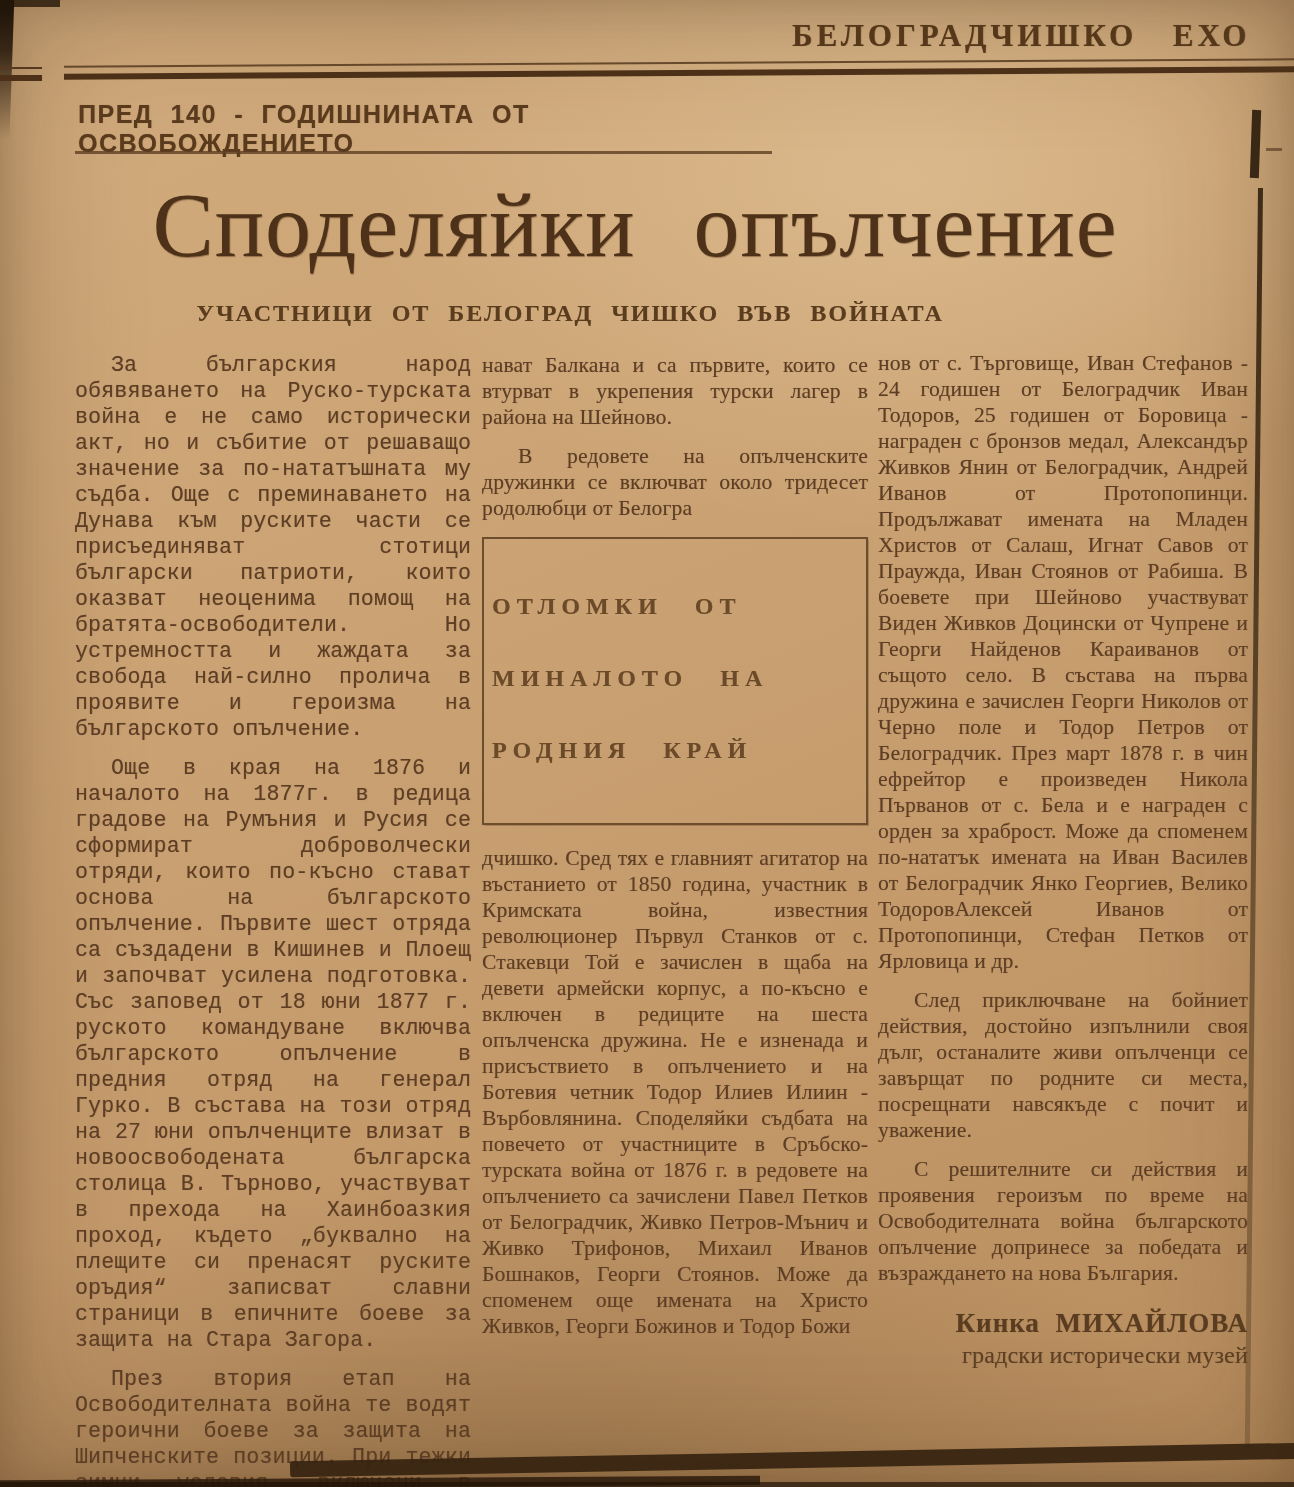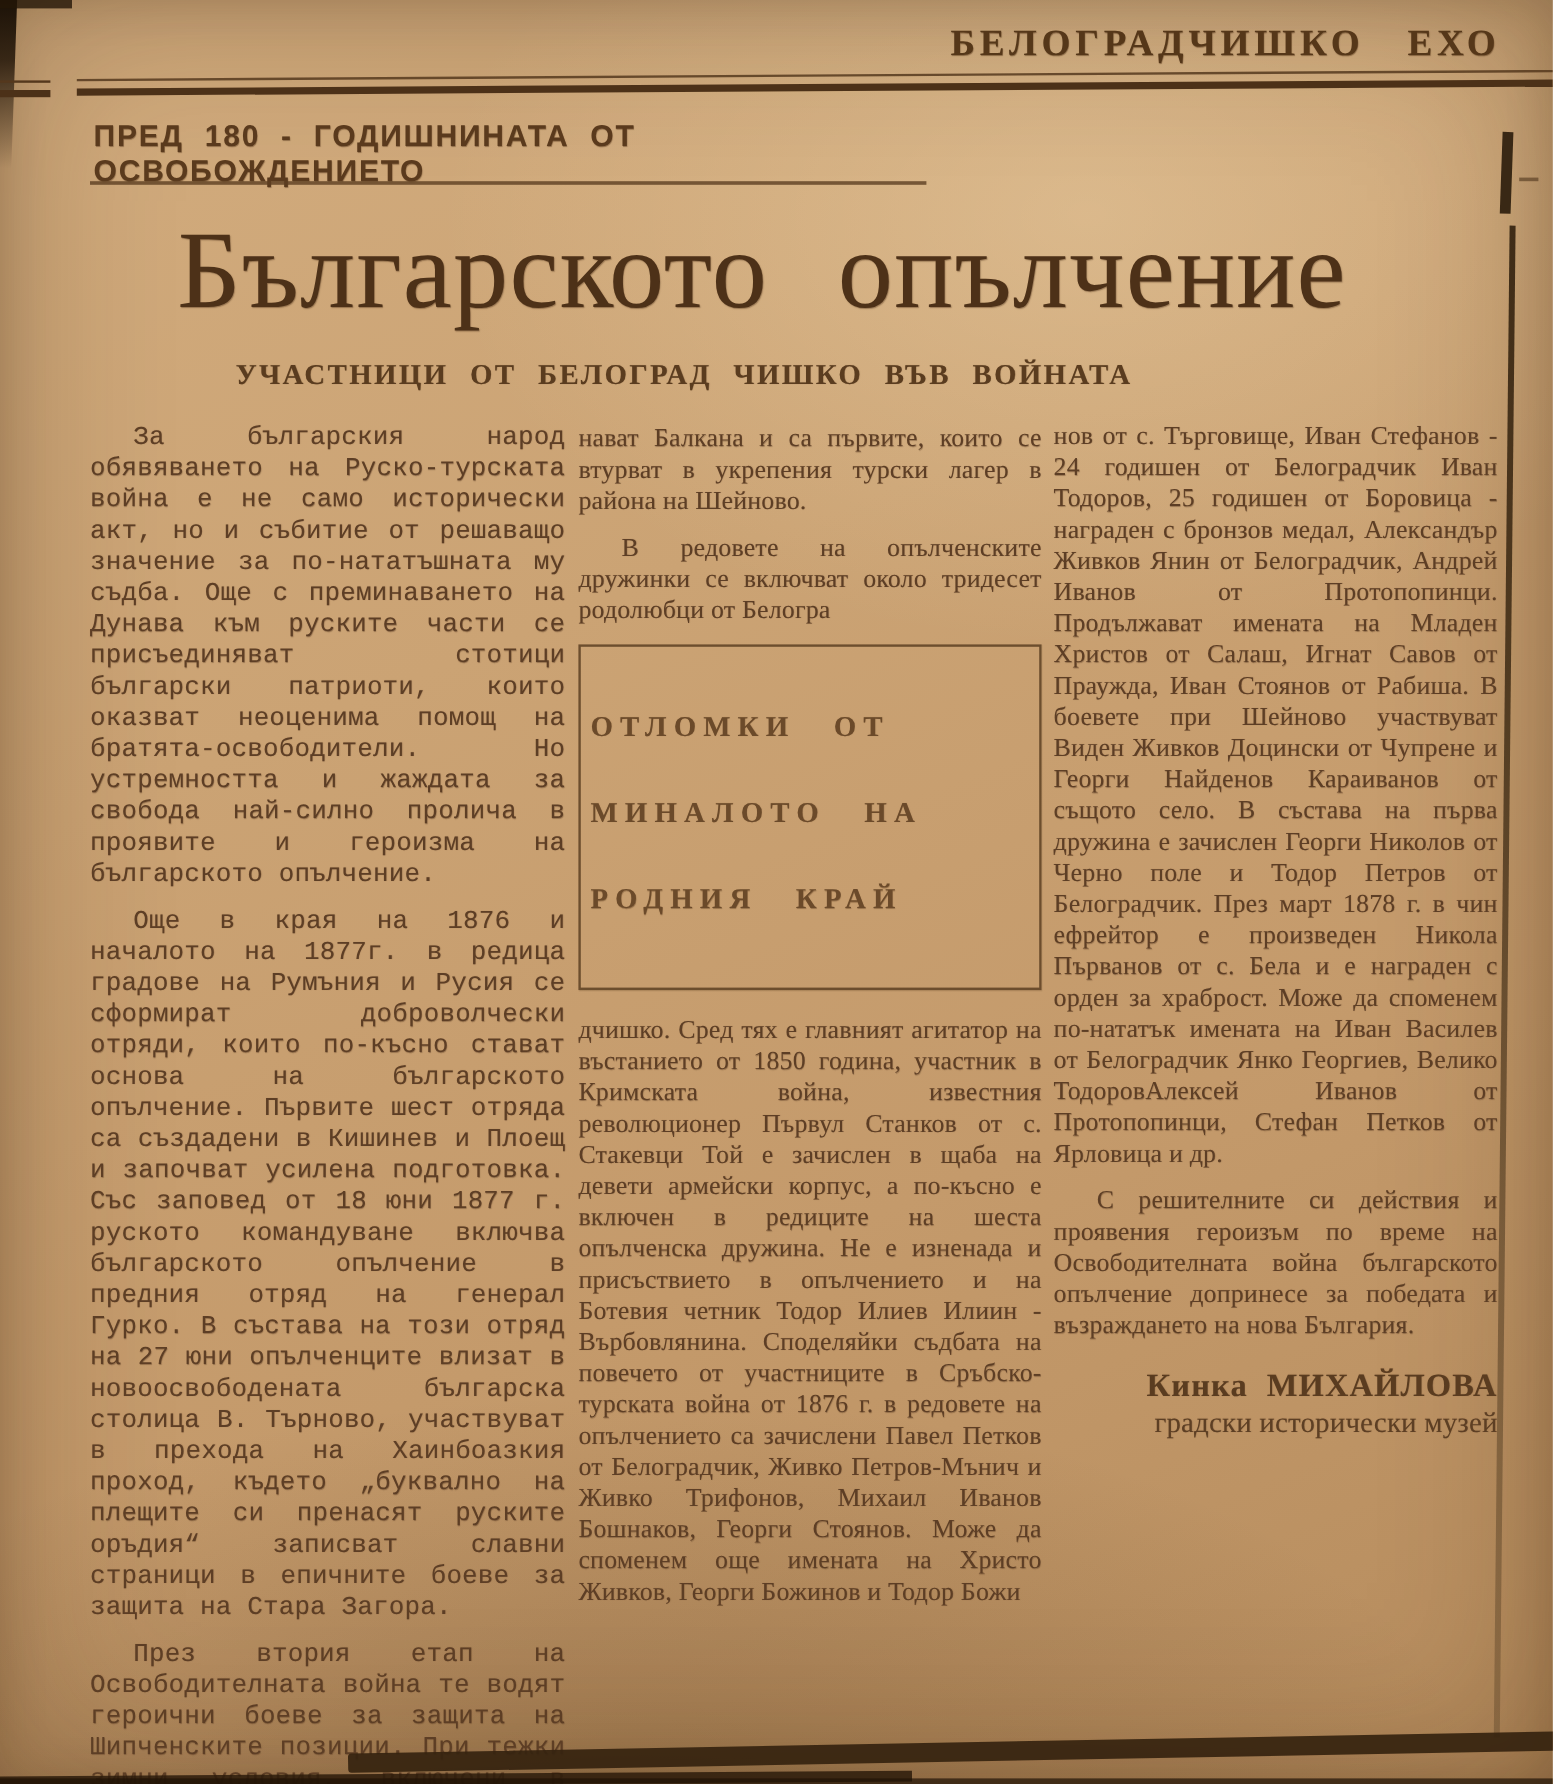--- a/index.html
+++ b/index.html
@@ -91,28 +91,28 @@
 
 <div class="corner-shadow"></div>
 <div class="top-edge"></div>
 
 <div class="masthead">БЕЛОГРАДЧИШКО ЕХО</div>
 <div class="mast-stub-thin"></div>
 <div class="mast-stub-thick"></div>
 <div class="mast-rule-thin"></div>
 <div class="mast-rule-thick"></div>
 
-<div class="kicker">ПРЕД 180 - ГОДИШНИНАТА ОТ ОСВОБОЖДЕНИЕТО</div>
+<div class="kicker">ПРЕД 140 - ГОДИШНИНАТА ОТ ОСВОБОЖДЕНИЕТО</div>
 <div class="kicker-underline"></div>
 
 <div class="margin-bar-a"></div>
 <div class="margin-tick"></div>
 <div class="margin-bar-b"></div>
 
-<div class="headline">Българското опълчение</div>
+<div class="headline">Споделяйки опълчение</div>
 <div class="subhead">УЧАСТНИЦИ ОТ БЕЛОГРАД ЧИШКО ВЪВ ВОЙНАТА</div>
 
 <div class="col col1">
   <p class="indent">За българския народ обявяването на Руско-турската война е не само исторически акт, но и събитие от решаващо значение за по-нататъшната му съдба. Още с преминаването на Дунава към руските части се присъединяват стотици български патриоти, които оказват неоценима помощ на братята-освободители. Но устремността и жаждата за свобода най-силно пролича в проявите и героизма на българското опълчение.</p>
   <p class="indent">Още в края на 1876 и началото на 1877г. в редица градове на Румъния и Русия се сформират доброволчески отряди, които по-късно стават основа на българското опълчение. Първите шест отряда са създадени в Кишинев и Плоещ и започват усилена подготовка. Със заповед от 18 юни 1877 г. руското командуване включва българското опълчение в предния отряд на генерал Гурко. В състава на този отряд на 27 юни опълченците влизат в новоосвободената българска столица В. Търново, участвуват в прехода на Хаинбоазкия проход, където „буквално на плещите си пренасят руските оръдия“ записват славни страници в епичните боеве за защита на Стара Загора.</p>
   <p class="indent">През втория етап на Освободителната война те водят героични боеве за защита на Шипченските позиции. При тежки зимни условия, включени в колоните, командувани от генерал Скобелев, опълченците преми-</p>
 </div>
 
 <div class="col col2">
   <p>нават Балкана и са първите, които се втурват в укрепения турски лагер в района на Шейново.</p>
@@ -120,20 +120,21 @@
   <div class="inset-box">
     <div class="box-line">ОТЛОМКИ ОТ</div>
     <div class="box-line">МИНАЛОТО НА</div>
     <div class="box-line">РОДНИЯ КРАЙ</div>
   </div>
   <p>дчишко. Сред тях е главният агитатор на въстанието от 1850 година, участник в Кримската война, известния революционер Първул Станков от с. Стакевци Той е зачислен в щаба на девети армейски корпус, а по-късно е включен в редиците на шеста опълченска дружина. Не е изненада и присъствието в опълчението и на Ботевия четник Тодор Илиев Илиин - Върбовлянина. Споделяйки съдбата на повечето от участниците в Сръбско-турската война от 1876 г. в редовете на опълчението са зачислени Павел Петков от Белоградчик, Живко Петров-Мънич и Живко Трифонов, Михаил Иванов Бошнаков, Георги Стоянов. Може да споменем още имената на Христо Живков, Георги Божинов и Тодор Божи</p>
 </div>
 
 <div class="col col3">
   <p>нов от с. Търговище, Иван Стефанов - 24 годишен от Белоградчик Иван Тодоров, 25 годишен от Боровица - награден с бронзов медал, Александър Живков Янин от Белоградчик, Андрей Иванов от Протопопинци. Продължават имената на Младен Христов от Салаш, Игнат Савов от Праужда, Иван Стоянов от Рабиша. В боевете при Шейново участвуват Виден Живков Доцински от Чупрене и Георги Найденов Караиванов от същото село. В състава на първа дружина е зачислен Георги Николов от Черно поле и Тодор Петров от Белоградчик. През март 1878 г. в чин ефрейтор е произведен Никола Първанов от с. Бела и е награден с орден за храброст. Може да споменем по-нататък имената на Иван Василев от Белоградчик Янко Георгиев, Велико ТодоровАлексей Иванов от Протопопинци, Стефан Петков от Ярловица и др.</p>
+  <p class="indent">След приключване на бойниет действия, достойно изпълнили своя дълг, останалите живи опълченци се завърщат по родните си места, посрещнати навсякъде с почит и уважение.</p>
   <p class="indent">С решителните си действия и проявения героизъм по време на Освободителната война българското опълчение допринесе за победата и възраждането на нова България.</p>
   <div class="byline">
     <div class="byline-name">Кинка МИХАЙЛОВА</div>
     <div class="byline-org">градски исторически музей</div>
   </div>
 </div>
 
 <div class="bottom-bar-main"></div>
 <div class="bottom-bar-left"></div>
 <div class="bottom-edge"></div>

